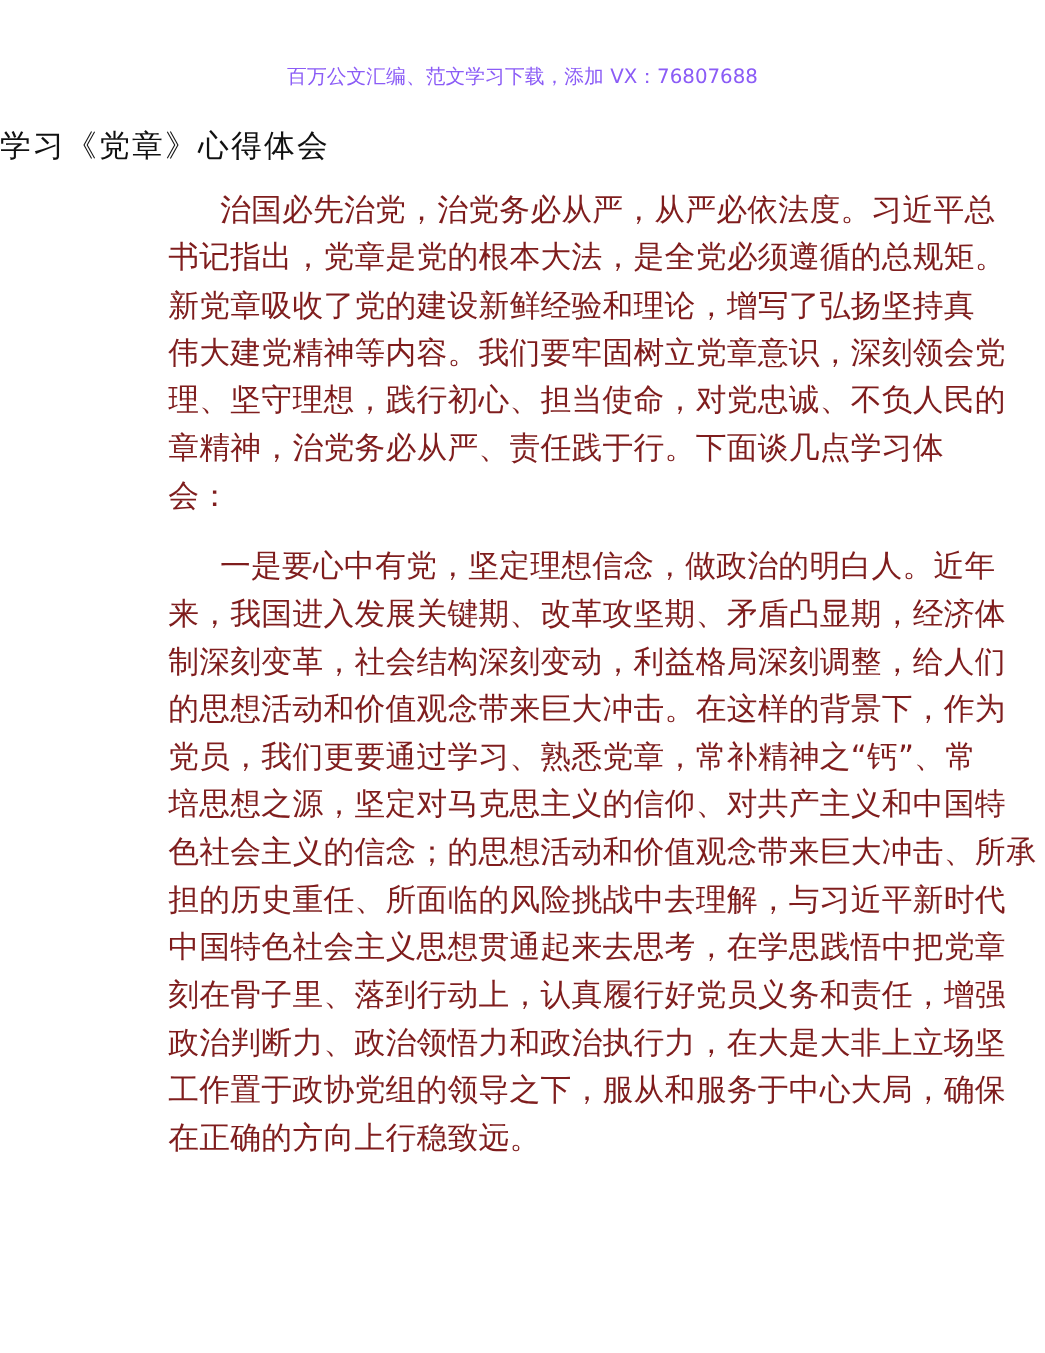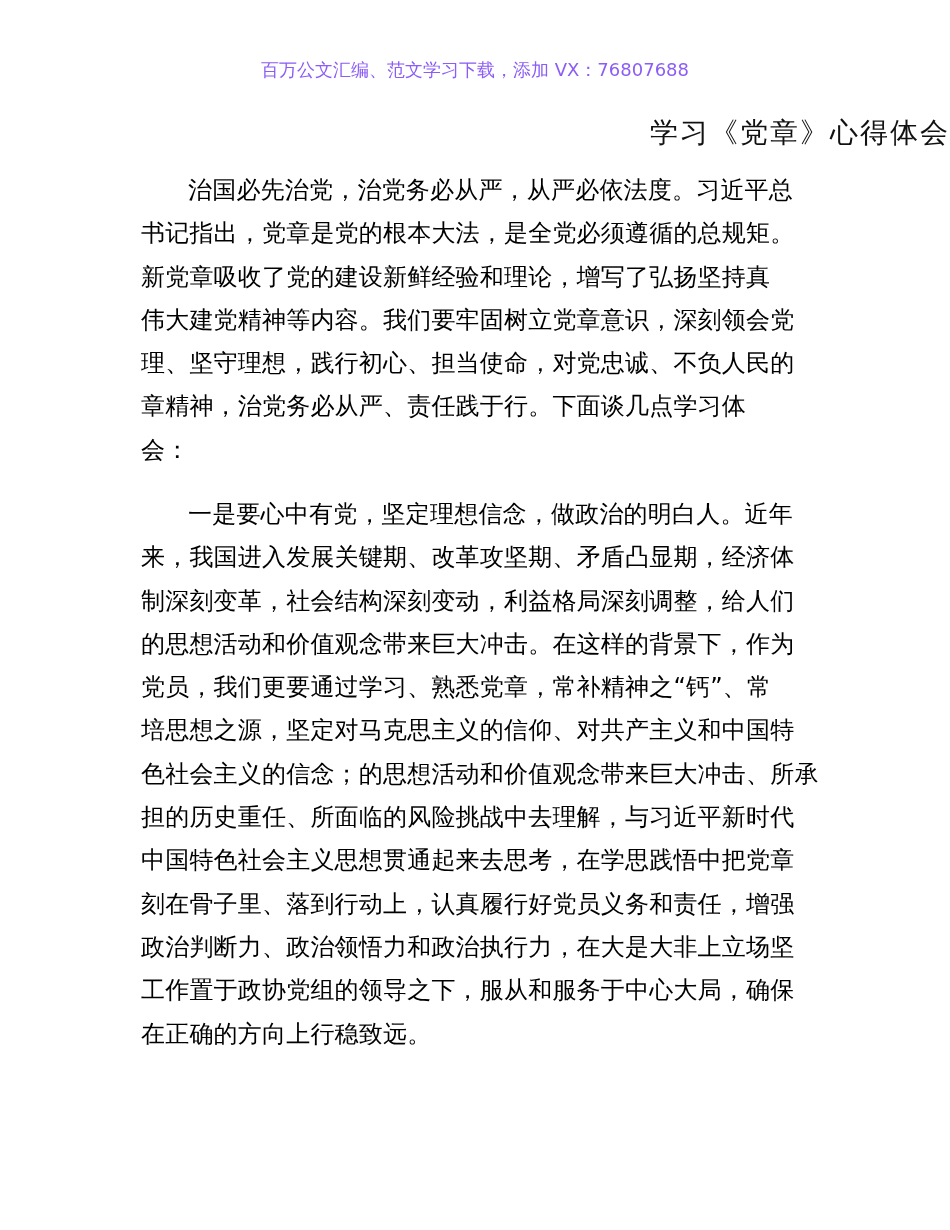--- a/index.html
+++ b/index.html
@@ -31,32 +31,32 @@
       font-size: 18px;
       line-height: 26px;
       color: #8b5cf6;
       letter-spacing: 0px;
     }
     .doc-title {
       position: absolute;
       top: 113px;
       left: 0;
       width: 950px;
-      text-align: right;
+      text-align: left;
       font-size: 28px;
       line-height: 40px;
       color: #111111;
       letter-spacing: 2px;
     }
     .body-text {
       position: absolute;
-      left: 141px;
+      left: 153px;
       width: 680px;
-      font-size: 24px;
-      color: #000000;
+      font-size: 28px;
+      color: #7f1d1d;
     }
     .line {
       height: 43.3px;
       line-height: 43.3px;
       white-space: nowrap;
       letter-spacing: 0.2px;
     }
     .indent { padding-left: 47px; }
     .para1 { top: 169px; }
     .para2 { top: 493px; }

